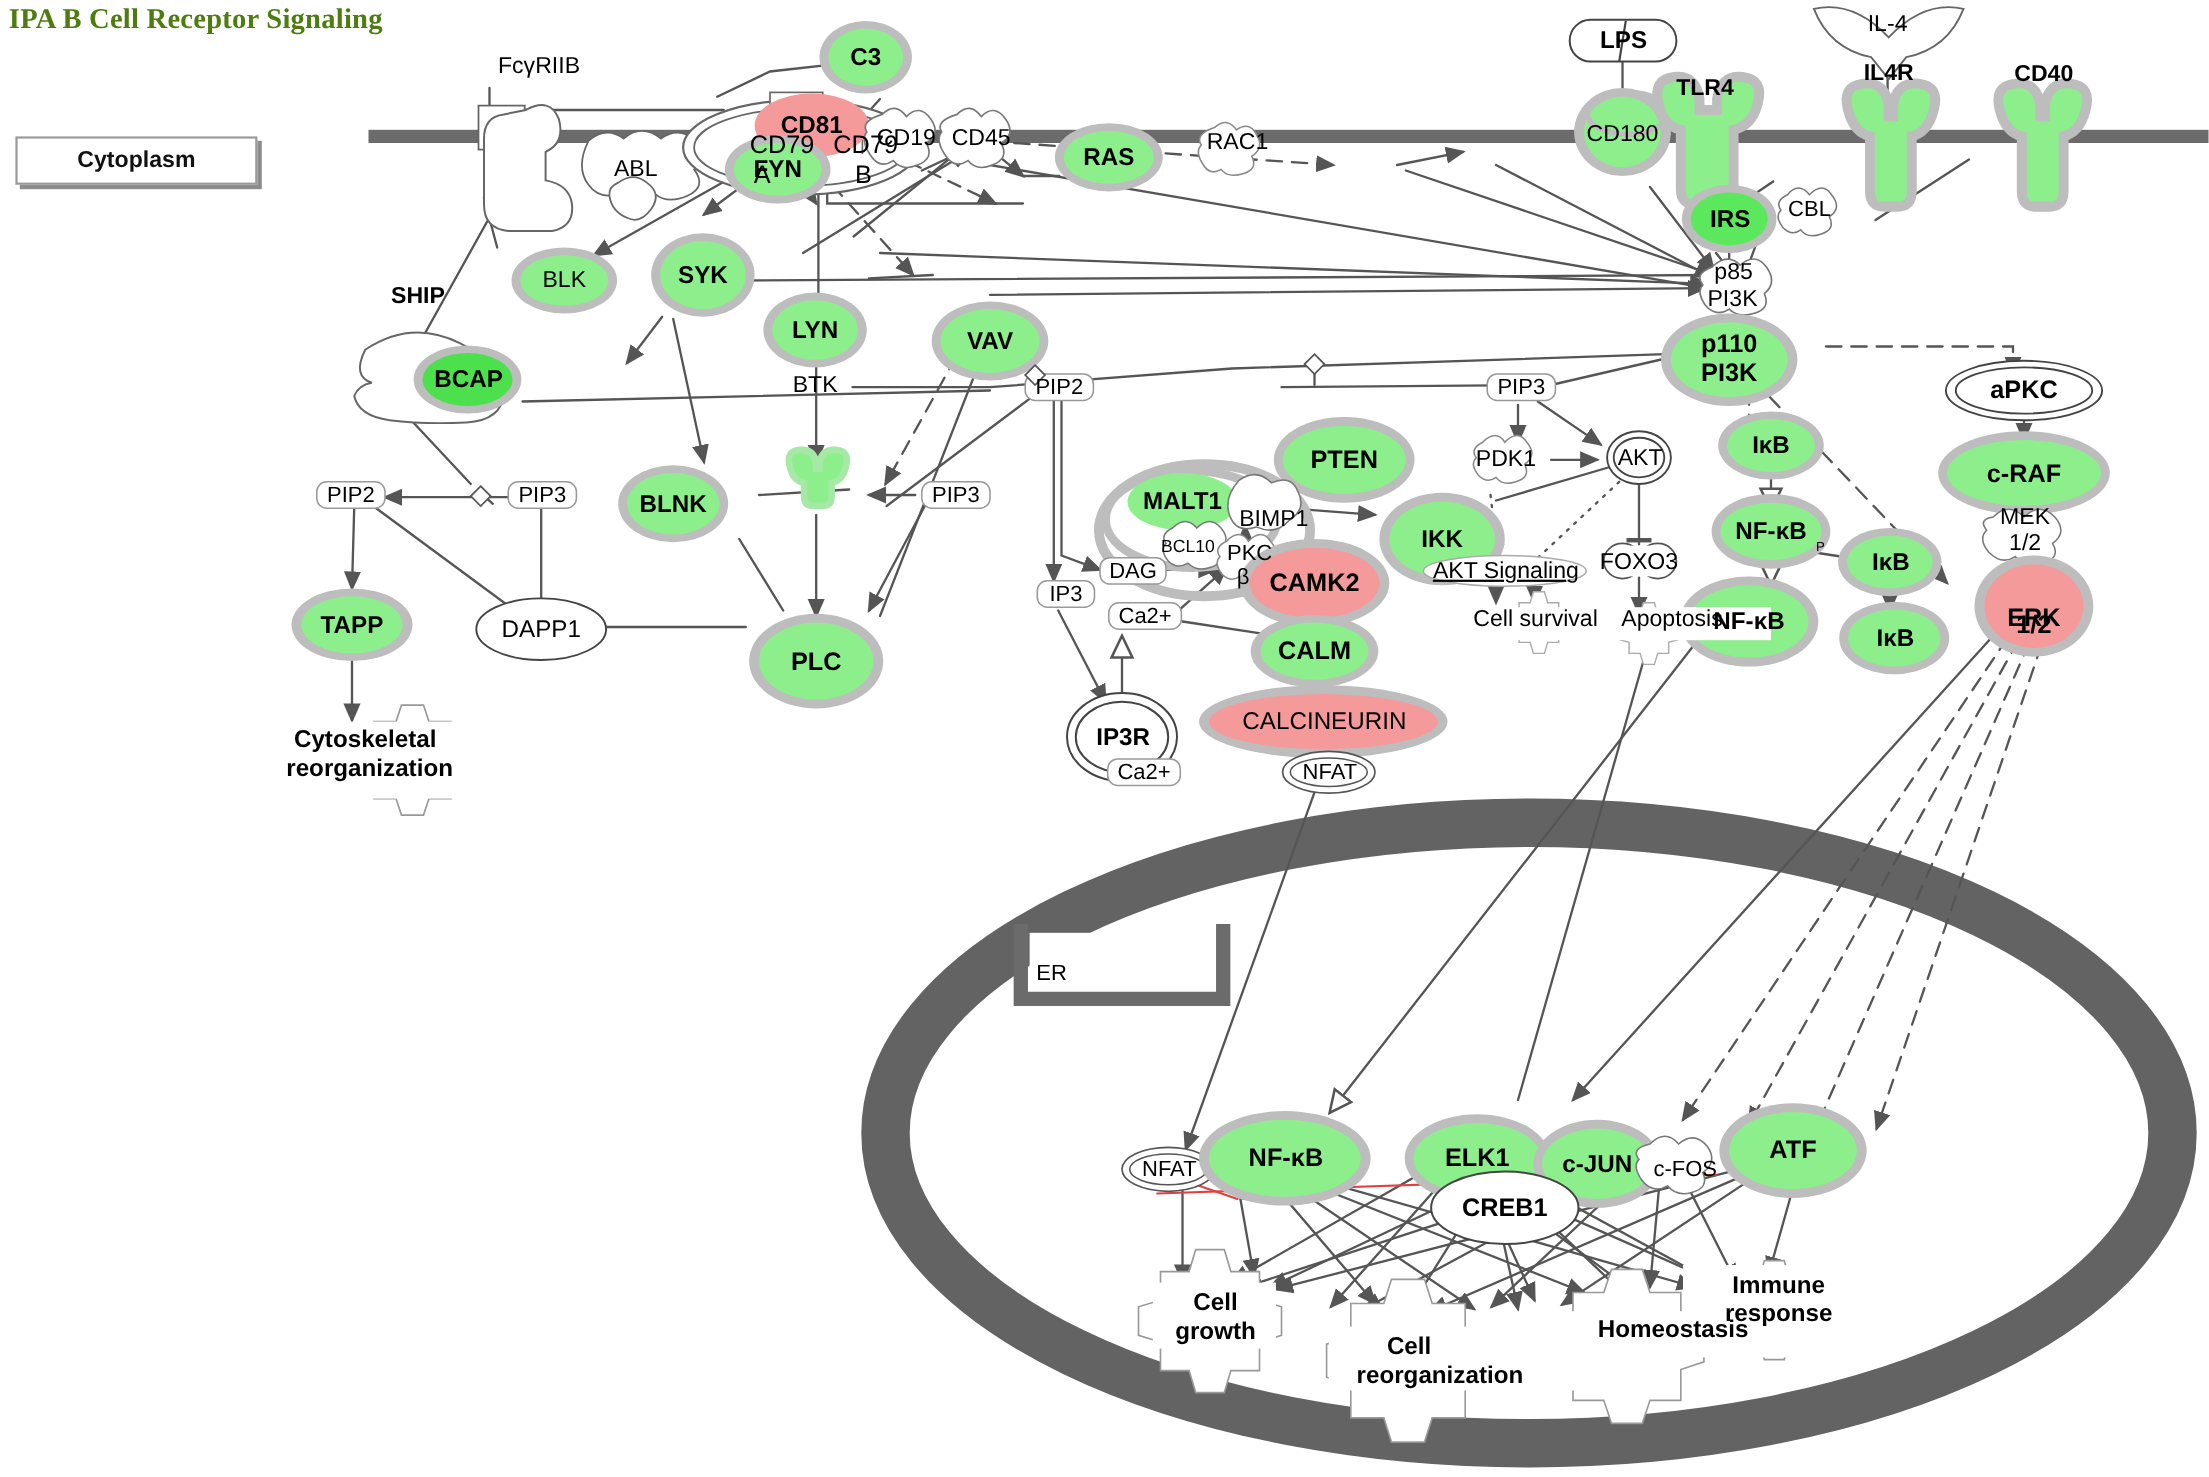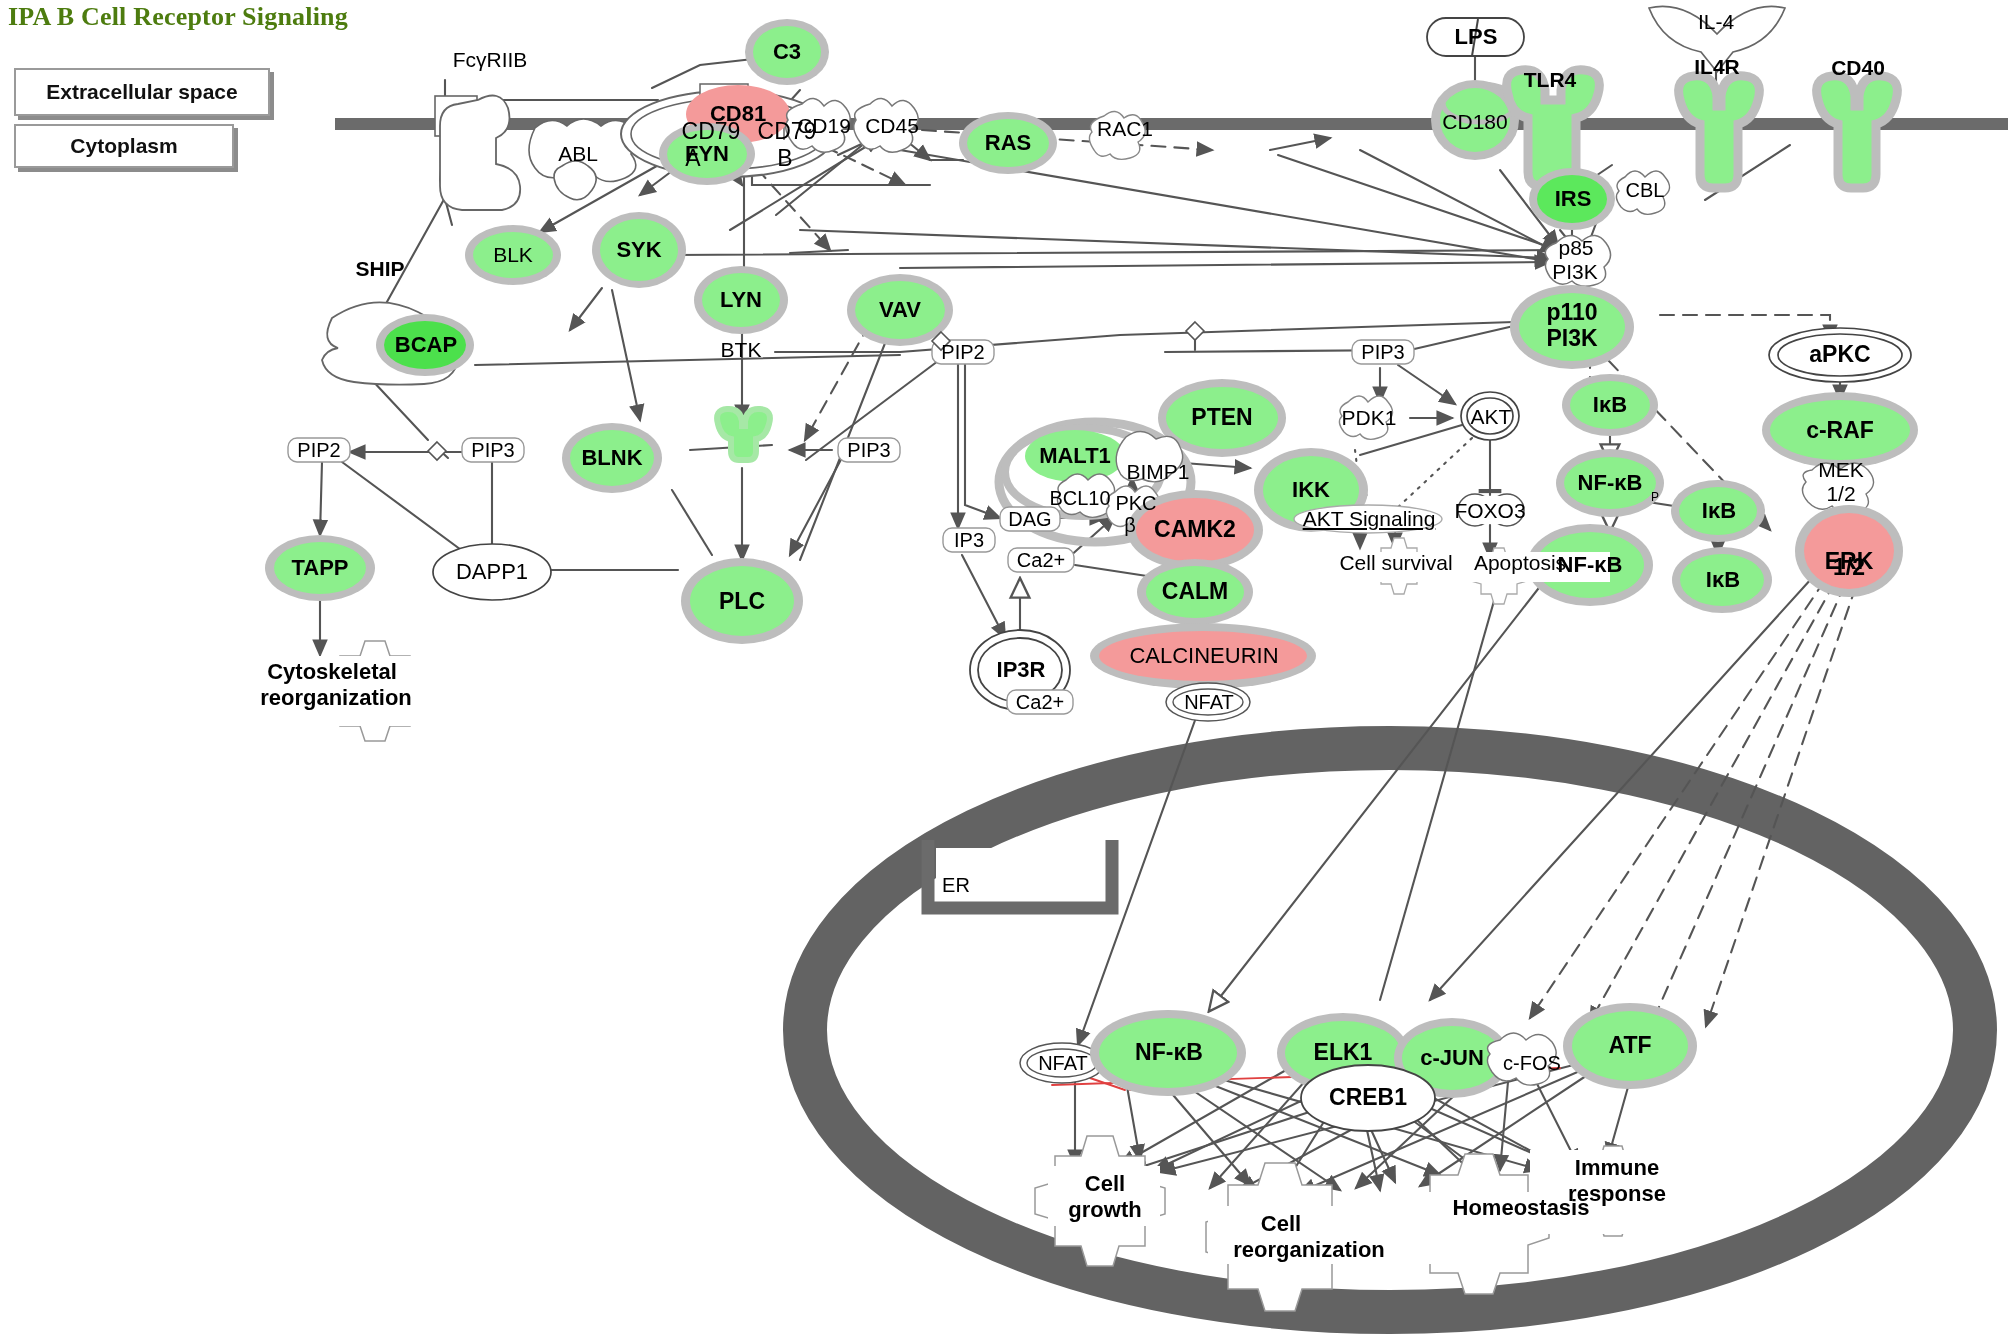--- a/index.html
+++ b/index.html
@@ -665,23 +665,20 @@
         <rect x="1530" y="1150" width="190" height="72"></rect>
         <rect x="236" y="656" width="200" height="70"></rect>
         <rect x="1330" y="552" width="130" height="30"></rect>
         <rect x="1450" y="552" width="160" height="30"></rect>
       </g>
     </g>
   </svg>
 
   <div id="page-title">IPA B Cell Receptor Signaling</div>
 
-  <div class="compartment-box" style="left:14px;top:68px;width:252px;height:44px;font-size:21px;">
-    <span>Extracellular space</span>
-  </div>
   <div class="compartment-box" style="left:14px;top:124px;width:216px;height:40px;font-size:21px;">
     <span>Cytoplasm</span>
   </div>
   <div class="node-text thin" style="left:930px;top:872px;width:52px;height:26px;font-size:20px;">
     <span>ER</span>
   </div>
 
   <div class="node-text thin" style="left:430px;top:48px;width:120px;height:24px;font-size:21px;">
       <span>FcγRIIB</span>
     </div>
@@ -826,21 +823,21 @@
     </div>
   <div class="node-text bold" style="left:706px;top:589px;width:72px;height:26px;font-size:23px;">
       <span>PLC</span>
     </div>
   <div class="node-text bold" style="left:1020px;top:444px;width:110px;height:24px;font-size:22px;">
       <span>MALT1</span>
     </div>
   <div class="node-text thin" style="left:1108px;top:460px;width:100px;height:24px;font-size:21px;">
       <span>BIMP1</span>
     </div>
-  <div class="node-text thin" style="left:1030px;top:486px;width:100px;height:24px;font-size:20px;">
+  <div class="node-text thin" style="left:1030px;top:486px;width:100px;height:24px;font-size:16px;">
       <span>BCL10</span>
     </div>
   <div class="node-text bold" style="left:1278px;top:478px;width:66px;height:24px;font-size:22px;">
       <span>IKK</span>
     </div>
   <div class="node-text bold" style="left:1565px;top:471px;width:90px;height:24px;font-size:22px;">
       <span>NF-κB</span>
     </div>
   <div class="node-text thin" style="left:1646px;top:489px;width:18px;height:16px;font-size:12px;">
       <span>P</span>

